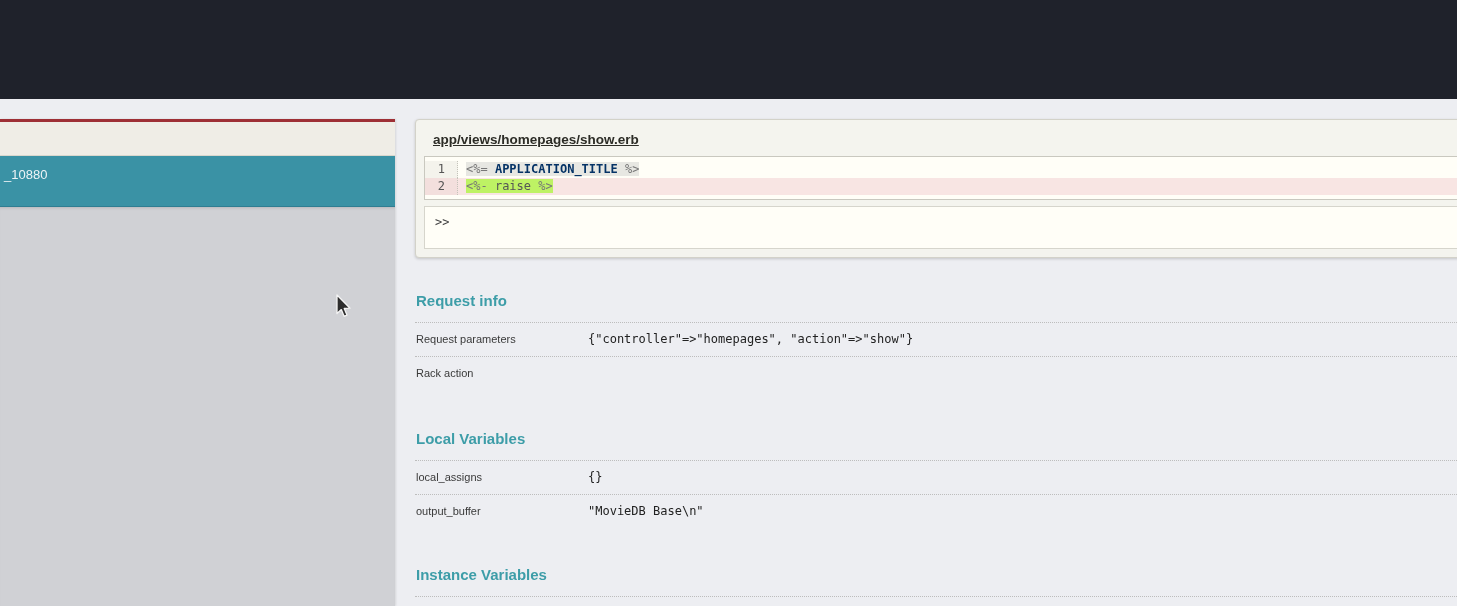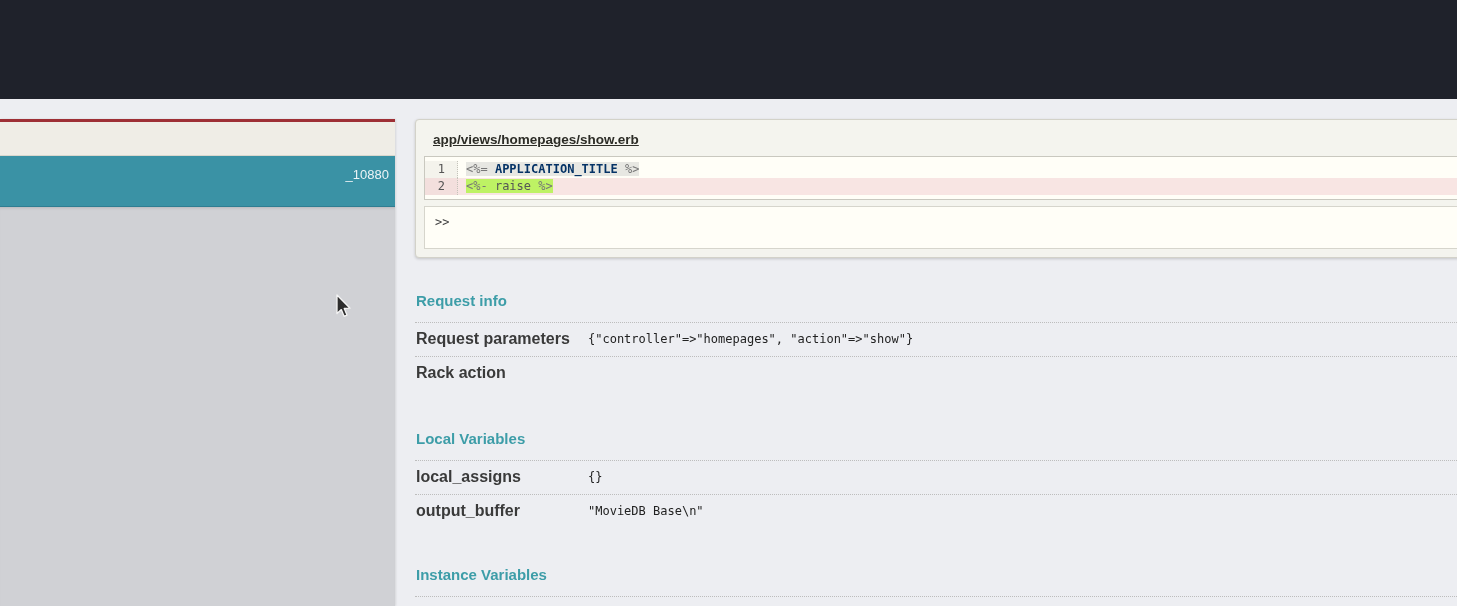--- a/index.html
+++ b/index.html
@@ -32,21 +32,20 @@
     height: 34px; background: #efede6;
     border-bottom: 1px solid #d9d7cd;
   }
   .frame-item {
     height: 51px; background: #3a92a5;
     border-bottom: 1px solid #2f7e92;
     color: #edf4f6;
     font-size: 13px;
     padding: 11px 6px 0 4px;
     cursor: pointer;
-    text-align: right;
   }
   .sidebar-body {
     flex: 1;
     background: #d0d1d5;
     box-shadow: inset 0 3px 3px -2px rgba(0,0,0,0.12);
   }
 
   
   .main {
     position: absolute; left: 415px; top: 119px;
@@ -119,21 +118,21 @@
   .h-local { margin: 40px 0 13px 1px; }
   .h-instance { margin: 38px 0 13px 1px; }
   .kv-table { width: 100%; }
   .kv-row {
     display: flex;
     border-top: 1px dotted #bdbdbd;
     padding: 9px 0 10px 1px;
   }
   .kv-label {
     flex: 0 0 172px;
-    font-size: 16px; font-weight: bold; color: #3a3a3a;
+    font-size: 11px; font-weight: normal; color: #3a3a3a;
     line-height: 14px;
   }
   .kv-value {
     font-family: "DejaVu Sans Mono", monospace;
     font-size: 12px; color: #222;
     line-height: 14px;
     white-space: pre;
   }
 
   

